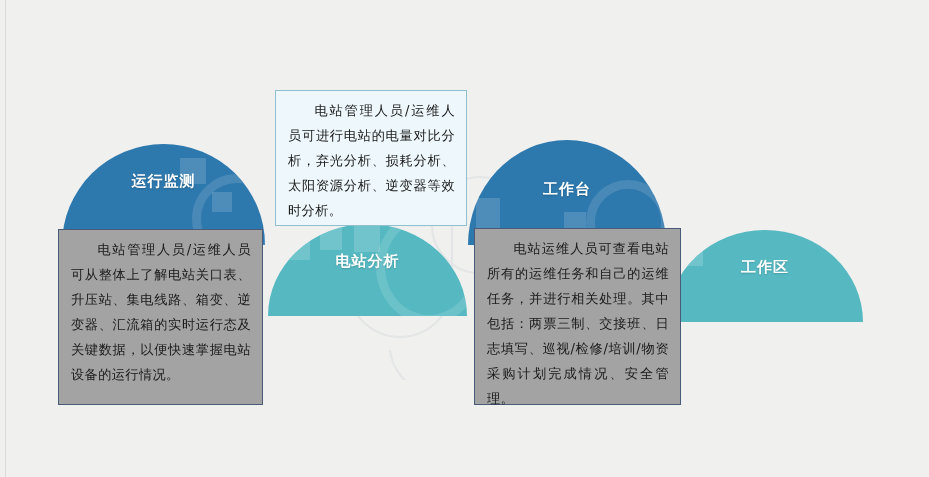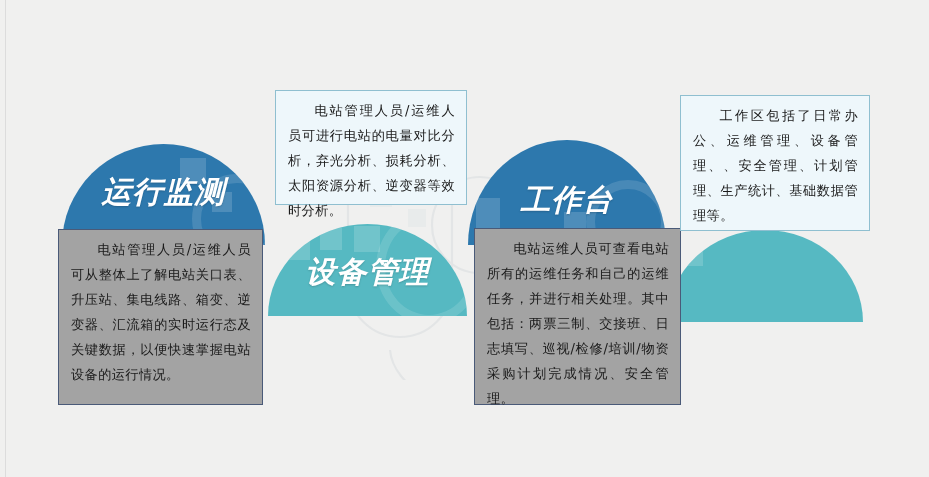--- a/index.html
+++ b/index.html
@@ -50,25 +50,24 @@
     border-bottom-left-radius: 0;
     border-bottom-right-radius: 0;
     overflow: hidden;
   }
   .dome-label {
     position: absolute;
     width: 100%;
     text-align: center;
     color: #ffffff;
     font-weight: bold;
-    font-size: 30px;
+    font-size: 15px;
     letter-spacing: 1px;
     text-shadow: 0 1px 2px rgba(0,0,0,0.18);
     white-space: nowrap;
-    font-style: italic;
   }
 
   
   .sq {
     position: absolute;
     background: rgba(255,255,255,0.16);
   }
   .ring {
     position: absolute;
     border-radius: 50%;
@@ -107,21 +106,21 @@
   #dome-2 { left: 268px; top: 224px; width: 199px; height: 92px;  }
   #dome-3 { left: 468px; top: 140px; width: 198px; height: 105px; }
   #dome-4 { left: 667px; top: 230px; width: 196px; height: 92px;  }
 
   #label-1 { top: 28px; }
   #label-2 { top: 28px; }
   #label-3 { top: 24px; margin-top: 16px; }
   #label-4 { top: 28px; }
 
   #card-1 { left: 58px;  top: 229px; width: 205px; height: 176px; }
-  #card-2 { left: 275px; top: 90px;  width: 192px; height: 115px; }
+  #card-2 { left: 275px; top: 90px;  width: 192px; height: 136px; }
   #card-3 { left: 474px; top: 228px; width: 207px; height: 177px; }
   #card-4 { left: 680px; top: 95px;  width: 190px; height: 136px; }
 </style>
 </head>
 <body>
 
 <div id="canvas">
 
   <div class="left-rule"></div>
 
@@ -144,43 +143,41 @@
     <div class="sq" style="left:150px; top:48px; width:20px; height:20px;"></div>
     <div class="ring" style="left:130px; top:30px; width:72px; height:72px;"></div>
     <div class="dome-label" id="label-1">运行监测</div>
   </div>
 
   <div class="dome dome-teal" id="dome-2">
     <div class="sq" style="left:16px; top:10px; width:26px; height:26px;"></div>
     <div class="sq" style="left:52px; top:4px;  width:22px; height:22px;"></div>
     <div class="sq" style="left:86px; top:2px;  width:26px; height:26px;"></div>
     <div class="ring" style="left:108px; top:-14px; width:88px; height:96px;"></div>
-    <div class="dome-label" id="label-2">设备管理</div>
+    <div class="dome-label" id="label-2">电站分析</div>
   </div>
 
   <div class="dome dome-blue" id="dome-3">
     <div class="sq" style="left:8px; top:58px; width:24px; height:46px;"></div>
     <div class="sq" style="left:96px; top:72px; width:22px; height:32px;"></div>
     <div class="ring" style="left:118px; top:40px; width:66px; height:66px;"></div>
     <div class="dome-label" id="label-3">工作台</div>
   </div>
 
   <div class="dome dome-teal" id="dome-4">
     <div class="sq" style="left:6px; top:6px; width:30px; height:30px;"></div>
+    <div class="dome-label" id="label-4">工作区</div>
   </div>
 
   <div class="card dark-border" id="card-1">
     <p>电站管理人员/运维人员可从整体上了解电站关口表、升压站、集电线路、箱变、逆变器、汇流箱的实时运行态及关键数据，以便快速掌握电站设备的运行情况。</p>
   </div>
 
   <div class="card" id="card-2">
     <p>电站管理人员/运维人员可进行电站的电量对比分析，弃光分析、损耗分析、太阳资源分析、逆变器等效时分析。</p>
   </div>
 
   <div class="card dark-border" id="card-3">
     <p>电站运维人员可查看电站所有的运维任务和自己的运维任务，并进行相关处理。其中包括：两票三制、交接班、日志填写、巡视/检修/培训/物资采购计划完成情况、安全管理。</p>
   </div>
 
-  <div class="card" id="card-4">
-    <p>工作区包括了日常办公、运维管理、设备管理、、安全管理、计划管理、生产统计、基础数据管理等。</p>
-  </div>
 
 </div>
 
 </body></html>

